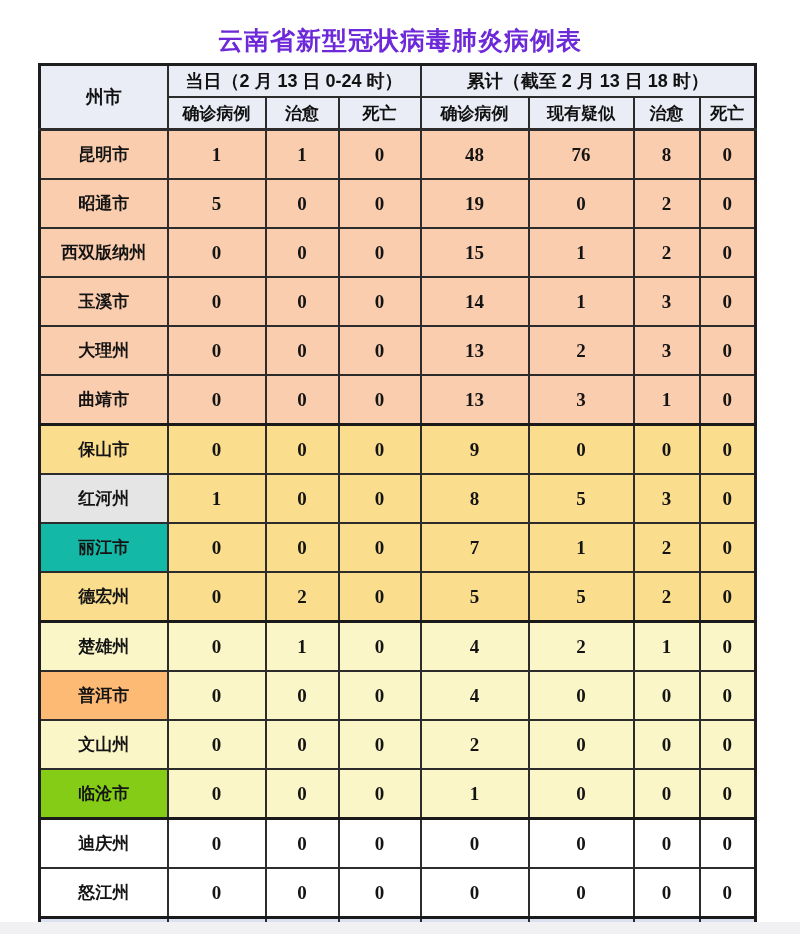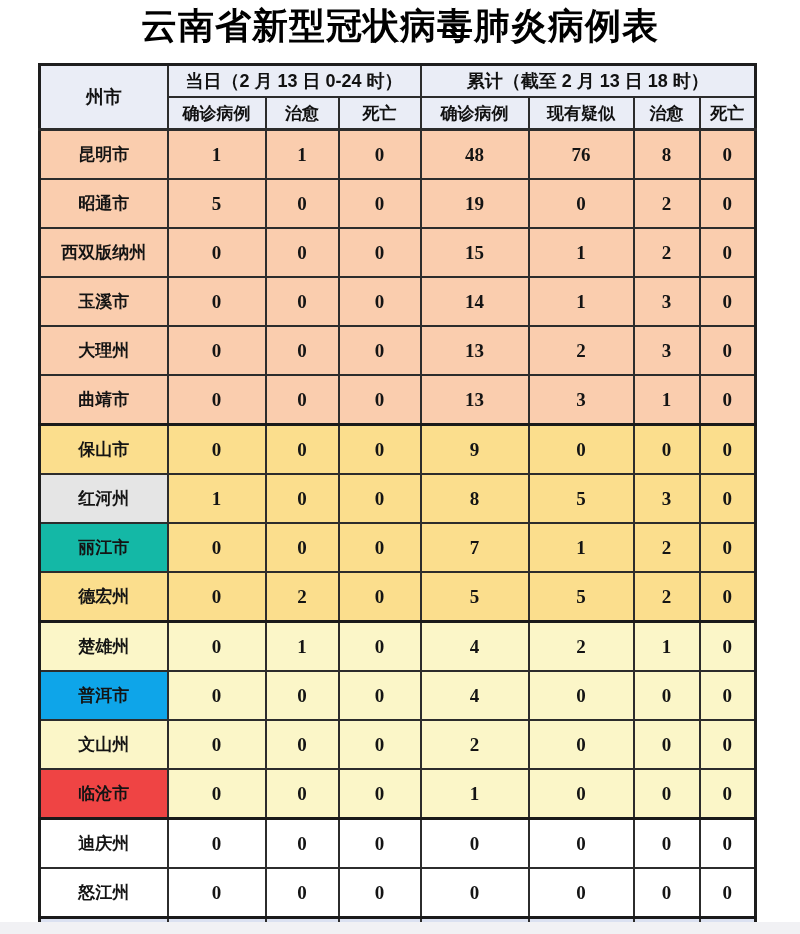--- a/index.html
+++ b/index.html
@@ -9,27 +9,27 @@
   }
   .page {
     position: relative;
     width: 800px;
     height: 934px;
     background: #ffffff;
     overflow: hidden;
   }
   .page-title {
     position: absolute;
-    top: 2px;
+    top: 24px;
     left: 0;
     width: 100%;
     text-align: center;
-    font-size: 36px;
+    font-size: 25px;
     font-weight: bold;
-    color: #000000;
+    color: #6d28d9;
     letter-spacing: 1px;
   }
   table.case-table {
     position: absolute;
     left: 38px;
     top: 63px;
     border-collapse: collapse;
     table-layout: fixed;
     border: 3px solid #1e1e1e;
   }
@@ -204,41 +204,41 @@
           <td class="region-cell" style="background: rgb(251, 246, 200);">楚雄州</td>
           <td class="num-cell" style="background: rgb(251, 246, 200);">0</td>
           <td class="num-cell" style="background: rgb(251, 246, 200);">1</td>
           <td class="num-cell" style="background: rgb(251, 246, 200);">0</td>
           <td class="num-cell" style="background: rgb(251, 246, 200);">4</td>
           <td class="num-cell" style="background: rgb(251, 246, 200);">2</td>
           <td class="num-cell" style="background: rgb(251, 246, 200);">1</td>
           <td class="num-cell" style="background: rgb(251, 246, 200);">0</td>
         </tr>
         <tr>
-          <td class="region-cell" style="background: #0ea5e9; margin-top: 42px;">普洱市</td>
+          <td class="region-cell" style="background: #fdba74; margin-top: 42px;">普洱市</td>
           <td class="num-cell" style="background: rgb(251, 246, 200);">0</td>
           <td class="num-cell" style="background: rgb(251, 246, 200);">0</td>
           <td class="num-cell" style="background: rgb(251, 246, 200);">0</td>
           <td class="num-cell" style="background: rgb(251, 246, 200);">4</td>
           <td class="num-cell" style="background: rgb(251, 246, 200);">0</td>
           <td class="num-cell" style="background: rgb(251, 246, 200);">0</td>
           <td class="num-cell" style="background: rgb(251, 246, 200);">0</td>
         </tr>
         <tr>
           <td class="region-cell" style="background: rgb(251, 246, 200);">文山州</td>
           <td class="num-cell" style="background: rgb(251, 246, 200);">0</td>
           <td class="num-cell" style="background: rgb(251, 246, 200);">0</td>
           <td class="num-cell" style="background: rgb(251, 246, 200);">0</td>
           <td class="num-cell" style="background: rgb(251, 246, 200);">2</td>
           <td class="num-cell" style="background: rgb(251, 246, 200);">0</td>
           <td class="num-cell" style="background: rgb(251, 246, 200);">0</td>
           <td class="num-cell" style="background: rgb(251, 246, 200);">0</td>
         </tr>
         <tr>
-          <td class="region-cell" style="background: #ef4444;">临沧市</td>
+          <td class="region-cell" style="background: #84cc16;">临沧市</td>
           <td class="num-cell" style="background: rgb(251, 246, 200);">0</td>
           <td class="num-cell" style="background: rgb(251, 246, 200);">0</td>
           <td class="num-cell" style="background: rgb(251, 246, 200);">0</td>
           <td class="num-cell" style="background: rgb(251, 246, 200);">1</td>
           <td class="num-cell" style="background: rgb(251, 246, 200);">0</td>
           <td class="num-cell" style="background: rgb(251, 246, 200);">0</td>
           <td class="num-cell" style="background: rgb(251, 246, 200);">0</td>
         </tr>
         <tr class="thick-top">
           <td class="region-cell" style="background: rgb(255, 255, 255);">迪庆州</td>

